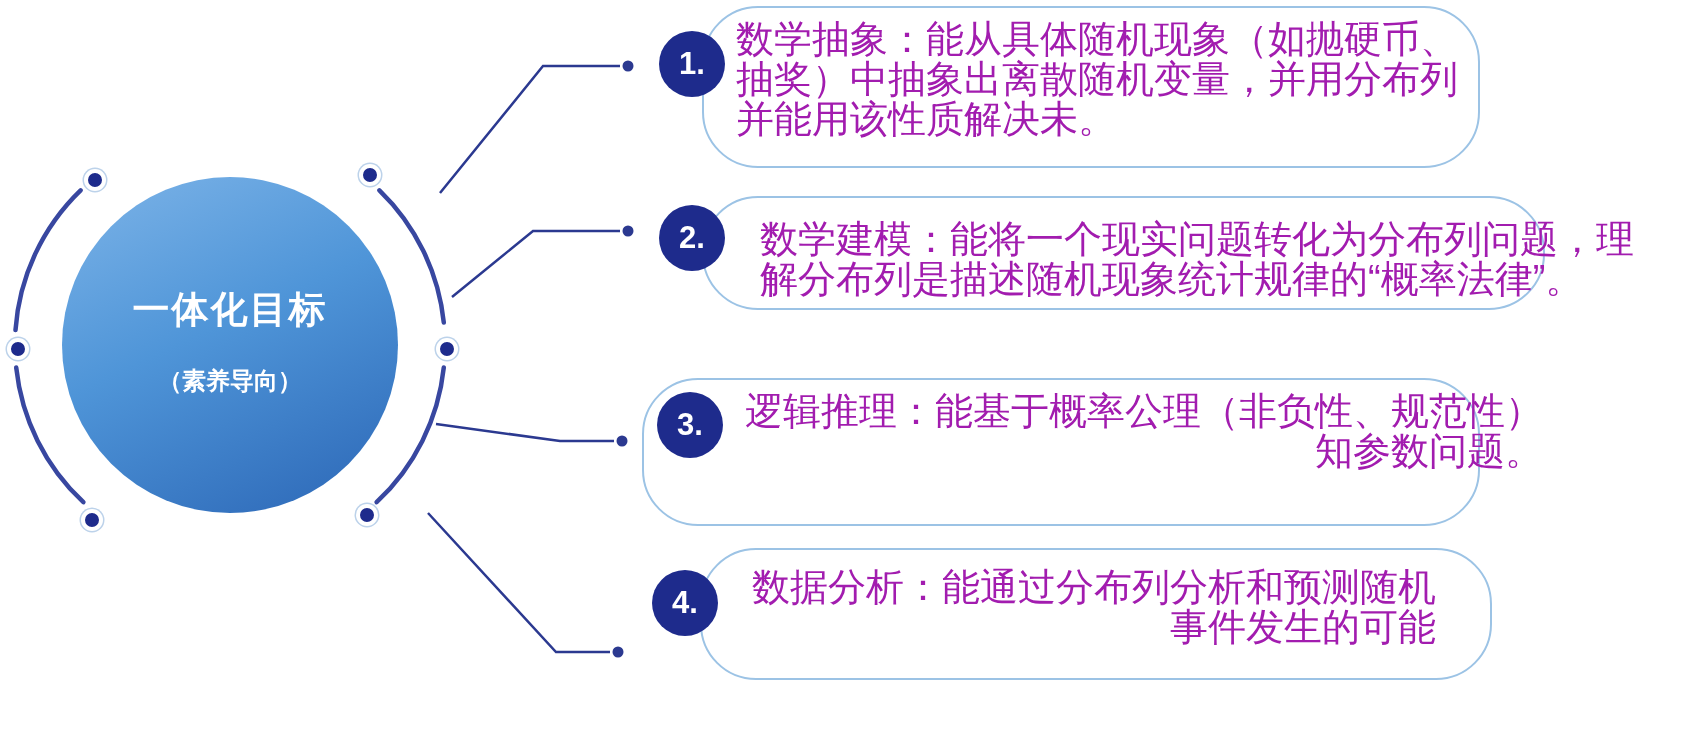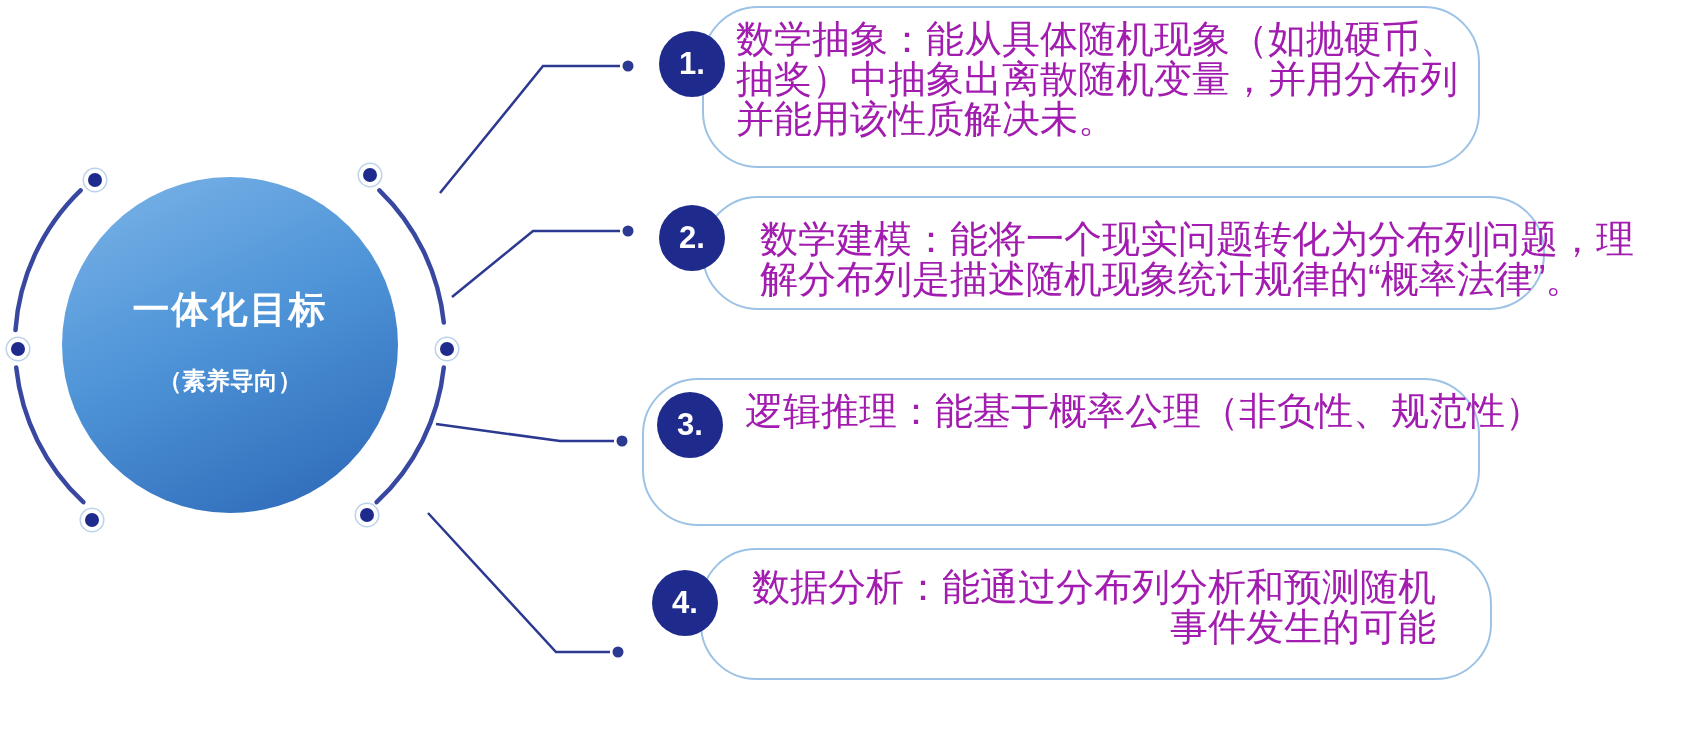--- a/index.html
+++ b/index.html
@@ -102,20 +102,21 @@
     <div>数学建模：能将一个现实问题转化为分布列问题，理</div>
     <div>解分布列是描述随机现象统计规律的“概率法律”。</div>
   </div>
 
   <div class="item-box" style="left:642px;top:378px;width:838px;height:148px;"></div>
   <div class="item-badge" style="left:657px;top:392px;">
     <span>3.</span>
   </div>
   <div class="item-text" style="left:745px;top:391px;text-align:right;">
     <div>逻辑推理：能基于概率公理（非负性、规范性）</div>
+    <div>知参数问题。</div>
   </div>
 
   <div class="item-box" style="left:700px;top:548px;width:792px;height:132px;"></div>
   <div class="item-badge" style="left:652px;top:570px;">
     <span>4.</span>
   </div>
   <div class="item-text" style="left:752px;top:567px;text-align:right;">
     <div>数据分析：能通过分布列分析和预测随机</div>
     <div>事件发生的可能</div>
   </div>

